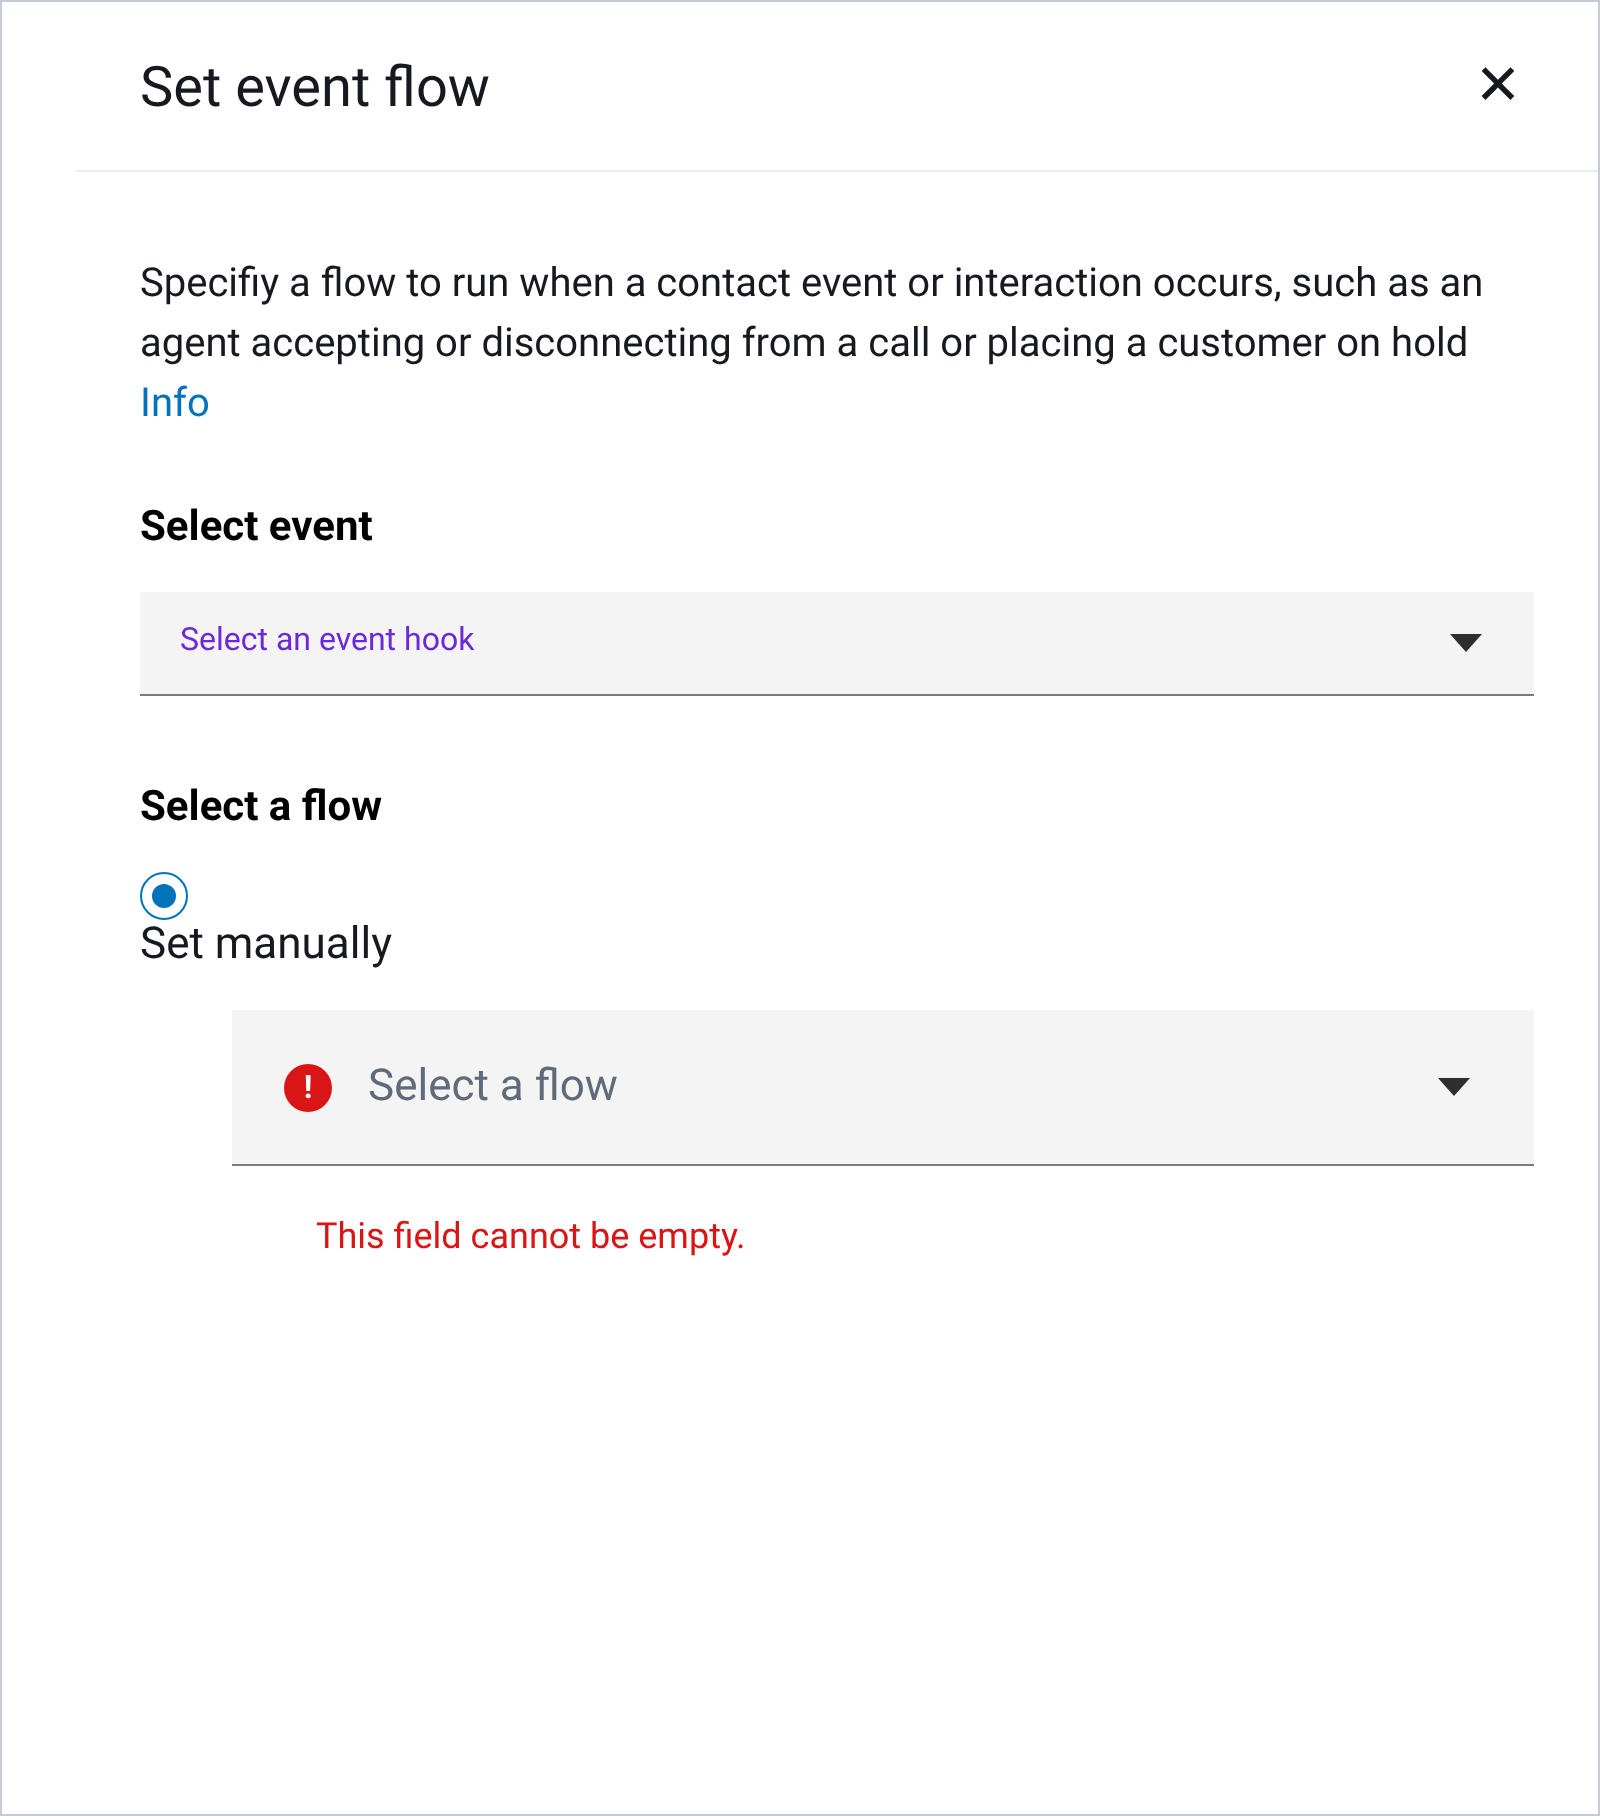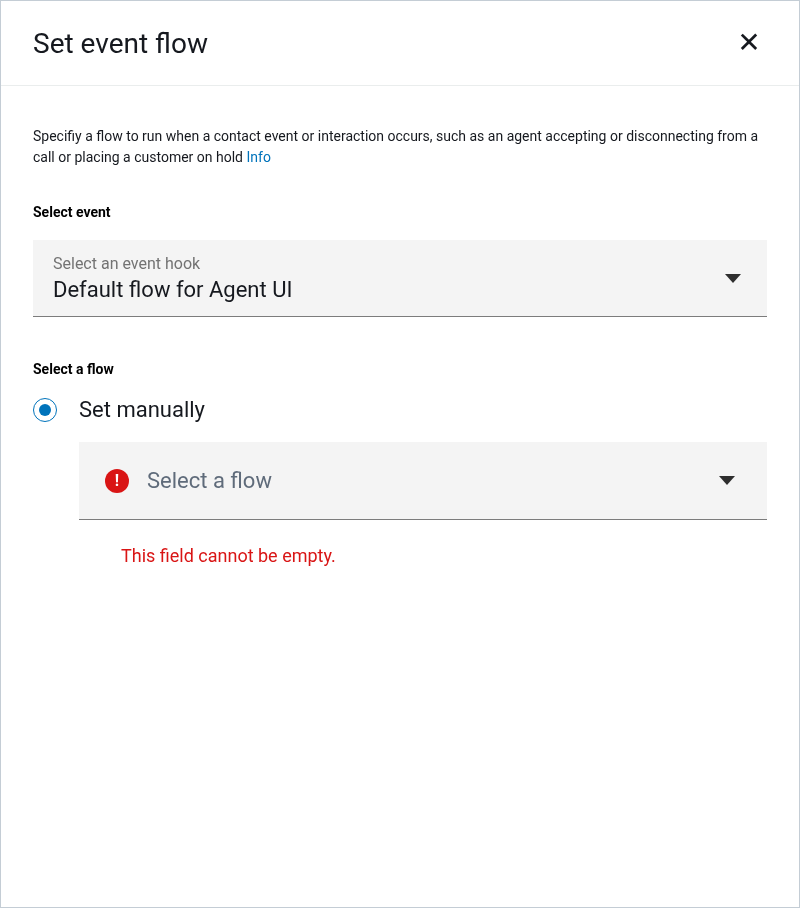--- a/index.html
+++ b/index.html
@@ -14,20 +14,21 @@
       width: 800px;
       height: 908px;
     }
     .panel {
       border: 1px solid #c4cdd5;
       width: 800px;
       height: 908px;
       background: #fff;
       display: flex;
       flex-direction: column;
+      padding-left: 37px;
     }
     .header {
       display: flex;
       align-items: center;
       justify-content: space-between;
       padding: 24px 32px;
       border-bottom: 1px solid #eaeded;
     }
     .header-title {
       font-size: 28px;
@@ -45,73 +46,74 @@
       width: 36px;
       height: 36px;
       display: flex;
       align-items: center;
       justify-content: center;
     }
     .body {
       padding: 40px 32px 32px 32px;
     }
     .description {
-      font-size: 14px;
+      font-size: 20px;
       line-height: 1.5;
       color: #16191f;
       margin-bottom: 36px;
     }
     .info-link {
       color: #0073bb;
       cursor: pointer;
       text-decoration: none;
     }
     .section-label {
-      font-size: 14px;
+      font-size: 21px;
       font-weight: 700;
       color: #000;
       margin-bottom: 20px;
     }
     .select-box {
       background: #f4f4f4;
       border-bottom: 1px solid #7c7c7c;
       padding: 14px 20px 14px 20px;
       display: flex;
       align-items: center;
       justify-content: space-between;
       cursor: pointer;
       margin-bottom: 44px;
     }
     .select-box-inner {
       flex: 1;
     }
     .select-hint {
       font-size: 16px;
-      color: #737373;
+      color: #6d28d9;
       margin-bottom: 4px;
     }
     .select-value {
       font-size: 22px;
       color: #16191f;
     }
     .caret {
       width: 0;
       height: 0;
       border-left: 8px solid transparent;
       border-right: 8px solid transparent;
       border-top: 9px solid #2e2e2e;
       margin-right: 6px;
     }
     .radio-group {
       margin-top: 8px;
     }
     .radio-row {
       display: flex;
-      align-items: flex-end;
+      align-items: flex-start;
       margin-bottom: 20px;
+      flex-direction: column;
     }
     .radio-outer {
       width: 24px;
       height: 24px;
       border: 1.5px solid #7d8998;
       border-radius: 50%;
       display: flex;
       align-items: center;
       justify-content: center;
       margin-right: 22px;
@@ -188,21 +190,20 @@
   <div class="body">
     <p class="description">
       <span>Specifiy a flow to run when a contact event or interaction occurs, such as an agent accepting or disconnecting from a call or placing a customer on hold </span><a class="info-link">Info</a>
     </p>
 
     <div class="section-label">Select event</div>
 
     <div class="select-box">
       <div class="select-box-inner">
         <div class="select-hint">Select an event hook</div>
-        <div class="select-value">Default flow for Agent UI</div>
       </div>
       <div class="caret"></div>
     </div>
 
     <div class="section-label">Select a flow</div>
 
     <div class="radio-group">
 
       <div class="radio-row">
         <div class="radio-outer selected">

